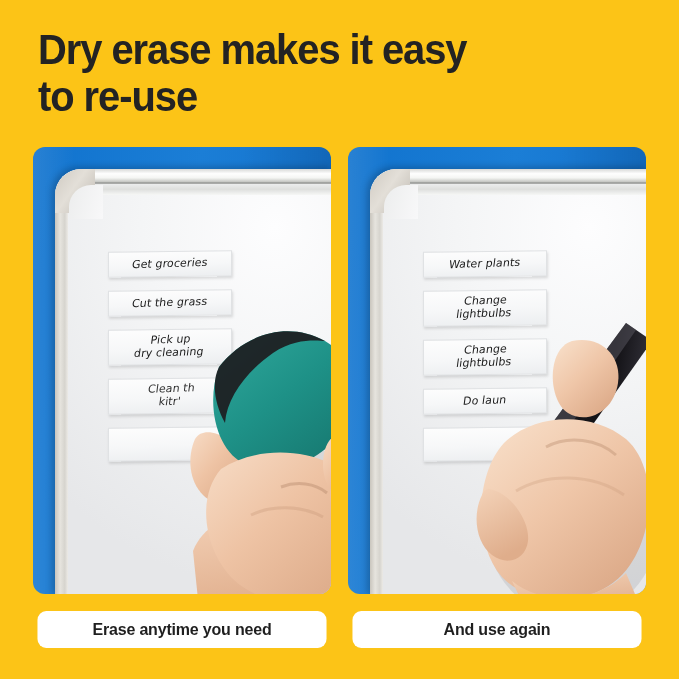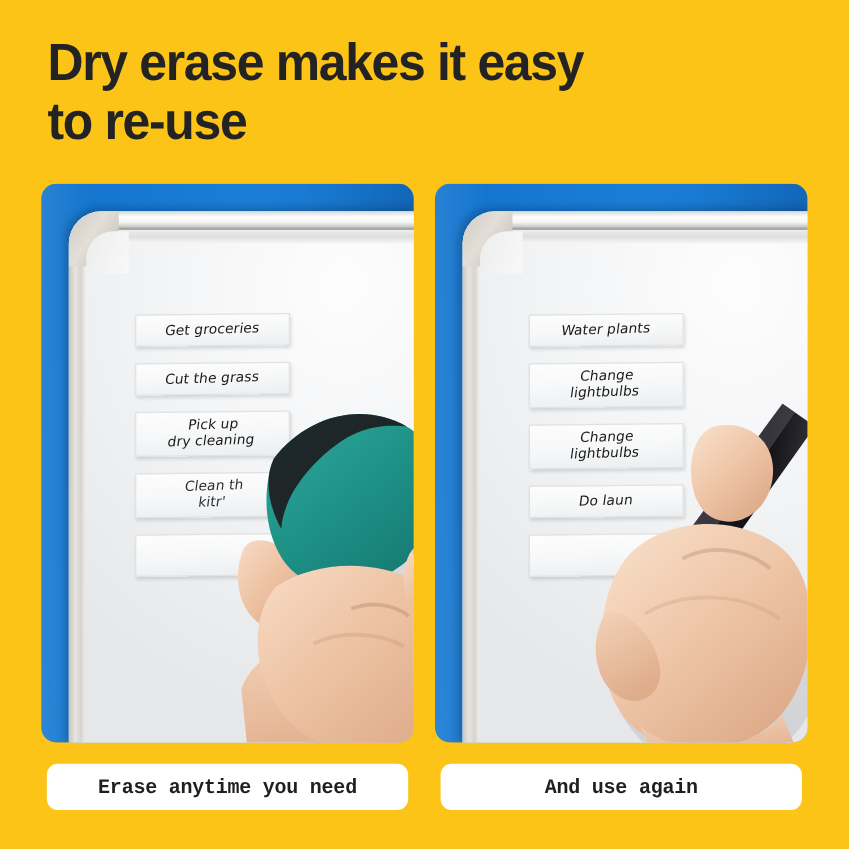--- a/index.html
+++ b/index.html
@@ -192,21 +192,20 @@
   }
 
   
   .captions {
     position: absolute;
     left: 33px;
     top: 611px;
     width: 613px;
     display: flex;
     gap: 17px;
-    font-family: Liberation Mono, monospace;
   }
   .caption {
     width: 298px;
     height: 37px;
     background: #FFFFFF;
     border-radius: 9px;
     display: flex;
     align-items: center;
     justify-content: center;
     font-size: 16.5px;

